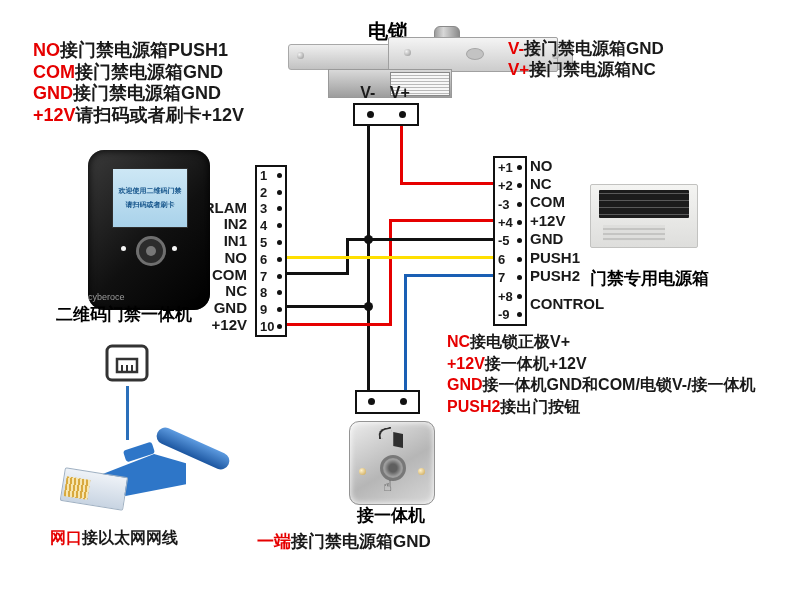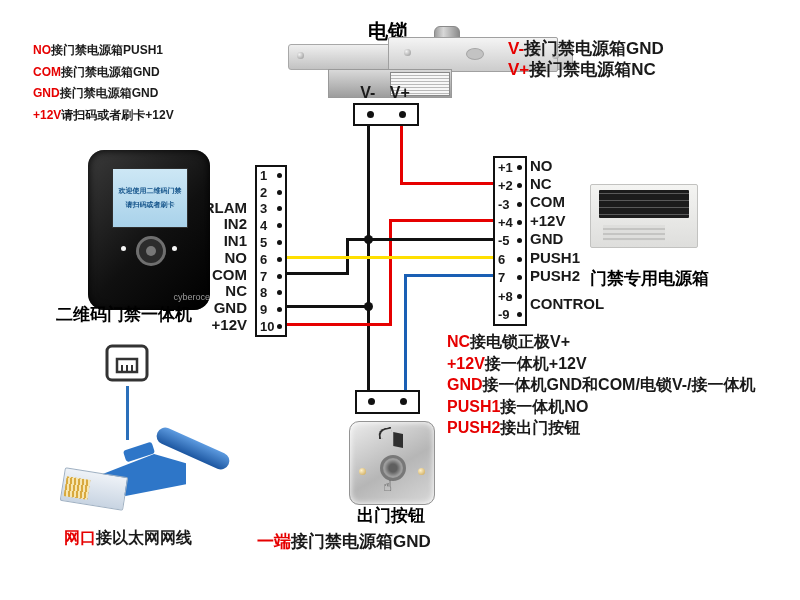--- a/index.html
+++ b/index.html
@@ -56,21 +56,21 @@
   #device{position:absolute;left:88px;top:150px;width:122px;height:160px;border-radius:16px;
           background:linear-gradient(135deg,#3a3a3a,#101010 55%,#000);box-shadow:inset 0 0 8px #000;}
   #device .screen{position:absolute;left:24px;top:18px;width:74px;height:58px;background:linear-gradient(#cde7f5,#a9d2ea);
           border:1px solid #2e2e2e;display:flex;flex-direction:column;align-items:center;justify-content:center;gap:4px;}
   #device .screen .sl{font-size:7px;font-weight:bold;color:#17568c;white-space:nowrap;}
   #device .ring{position:absolute;left:48px;top:86px;width:24px;height:24px;border-radius:50%;
           border:3px solid #6f6f6f;background:#2c2c2c;}
   #device .ring::after{content:"";position:absolute;left:7px;top:7px;width:10px;height:10px;border-radius:50%;background:#777;}
   #device .eyeL,#device .eyeR{position:absolute;top:96px;width:5px;height:5px;border-radius:50%;background:#f5f5f5;}
   #device .eyeL{left:33px;} #device .eyeR{left:84px;}
-  #device .brand{position:absolute;left:0;bottom:8px;width:100%;text-align:right;font-size:9px;color:#9a9a9a;}
+  #device .brand{position:absolute;left:0;bottom:8px;width:100%;text-align:left;font-size:9px;color:#9a9a9a;}
   
   #netline{position:absolute;left:126px;top:386px;width:3px;height:54px;background:#2a6fba;}
   #cable .cord{position:absolute;left:96px;top:2px;width:78px;height:17px;border-radius:9px;
           background:linear-gradient(#5d9be0,#1c56a0);transform:rotate(24deg);}
   #cable .boot{position:absolute;left:44px;top:16px;width:84px;height:42px;background:#2e76c8;
           clip-path:polygon(0 48%,62% 0,100% 22%,100% 72%,28% 100%);}
   #cable .tab{position:absolute;left:66px;top:8px;width:30px;height:12px;background:#2e76c8;border-radius:3px;transform:rotate(-18deg);}
   #cable .plug{position:absolute;left:4px;top:34px;width:62px;height:32px;background:linear-gradient(#eef2f7,#c8d4e2);
           border:1px solid #9fb0c2;border-radius:2px;transform:rotate(9deg);}
   #cable .pins{position:absolute;left:7px;top:40px;width:24px;height:20px;transform:rotate(9deg);
@@ -134,45 +134,44 @@
 
   <div class="abs" style="left:353px;top:84px;width:64px;display:flex;justify-content:space-around;font-weight:bold;font-size:16px;">
     <span>V-</span>
     <span>V+</span>
   </div>
   <div class="tbox" style="left:353px;top:103px;width:62px;height:19px;">
     <div class="tdot" style="left:12px;top:6px;"></div>
     <div class="tdot" style="left:44px;top:6px;"></div>
   </div>
 
-  <div class="note" style="left:33px;top:40px;font-size:12px;line-height:21.5px;">
+  <div class="note" style="left:33px;top:40px;font-size:18px;line-height:21.5px;">
     <div><span class="red">NO</span><span>接门禁电源箱PUSH1</span></div>
     <div><span class="red">COM</span><span>接门禁电源箱GND</span></div>
     <div><span class="red">GND</span><span>接门禁电源箱GND</span></div>
     <div><span class="red">+12V</span><span>请扫码或者刷卡+12V</span></div>
   </div>
 
   <div class="note" style="left:508px;top:38px;font-size:17px;line-height:21px;">
     <div><span class="red">V-</span><span>接门禁电源箱GND</span></div>
     <div><span class="red">V+</span><span>接门禁电源箱NC</span></div>
   </div>
 
   <div class="note" style="left:447px;top:331px;font-size:16px;line-height:21.5px;">
     <div><span class="red">NC</span><span>接电锁正极V+</span></div>
     <div><span class="red">+12V</span><span>接一体机+12V</span></div>
     <div><span class="red">GND</span><span>接一体机GND和COM/电锁V-/接一体机</span></div>
-    <div><span class="red">PUSH1</span><span>接一体机NO</span></div>
     <div><span class="red">PUSH2</span><span>接出门按钮</span></div>
   </div>
 
   <div class="note" style="left:257px;top:530px;font-size:17px;line-height:23px;">
     <div><span class="red">一端</span><span>接门禁电源箱GND</span><span class="red"></span></div>
   </div>
 
-  <div class="note" style="left:64px;top:528px;font-size:16px;">
+  <div class="note" style="left:50px;top:528px;font-size:16px;">
     <span class="red">网口</span><span>接以太网网线</span>
   </div>
 
   <div class="llabels" style="left:148px;top:165px;width:103px;height:168px;">
     <div class="row"></div>
     <div class="row"></div>
     <div class="row">ARLAM</div>
     <div class="row">IN2</div>
     <div class="row">IN1</div>
     <div class="row">NO</div>
@@ -314,15 +313,15 @@
     <div class="tdot" style="left:43px;top:6px;"></div>
   </div>
   <div id="exitbtn">
     <div class="arrow"></div>
     <div class="door"></div>
     <div class="ring"></div>
     <div class="hand">☝</div>
     <div class="screw screwL"></div>
     <div class="screw screwR"></div>
   </div>
-  <div class="bigcap" style="left:357px;top:504px;font-size:17px;">出门按钮</div>
+  <div class="bigcap" style="left:357px;top:504px;font-size:17px;">接一体机</div>
 
 </div>
 
 </body></html>

